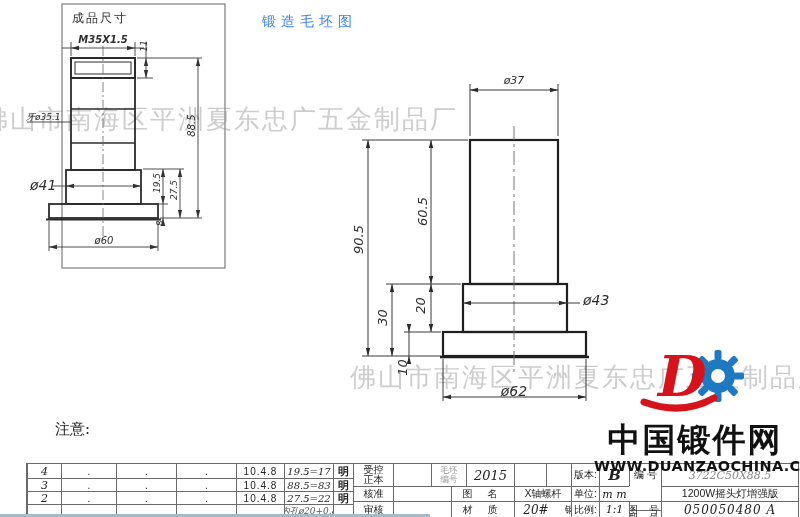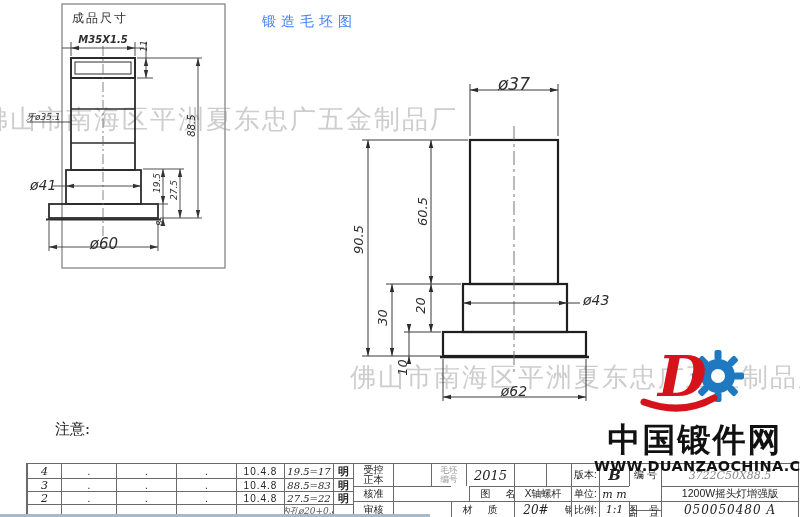--- a/index.html
+++ b/index.html
@@ -150,23 +150,23 @@
 
   <div class="lbl cn" style="left:72px;top:10px;font-size:12px;letter-spacing:2px;">成品尺寸</div>
   <div class="lbl ctr" style="left:70px;top:34px;width:66px;font-size:10px;font-weight:bold;">M35X1.5</div>
   <div class="lbl rot" style="left:122px;top:41px;font-size:9px;">11</div>
   <div class="lbl" style="left:26px;top:111px;font-size:9px;">牙ø35.1</div>
   <div class="lbl rot" style="left:169px;top:120px;font-size:10px;">88.5</div>
   <div class="lbl" style="left:30px;top:177px;font-size:14px;">ø41</div>
   <div class="lbl rot" style="left:135px;top:178px;font-size:9px;">19.5</div>
   <div class="lbl rot" style="left:152px;top:185px;font-size:9px;">27.5</div>
   <div class="lbl rot" style="left:138px;top:218px;font-size:9px;">8</div>
-  <div class="lbl ctr" style="left:84px;top:235px;width:40px;font-size:15px;">ø60</div>
-
-  <div class="lbl ctr" style="left:492px;top:74px;width:44px;font-size:17px;">ø37</div>
+  <div class="lbl ctr" style="left:84px;top:235px;width:40px;font-size:10px;">ø60</div>
+
+  <div class="lbl ctr" style="left:492px;top:74px;width:44px;font-size:11px;">ø37</div>
   <div class="lbl rot" style="left:336px;top:232px;font-size:13px;">90.5</div>
   <div class="lbl rot" style="left:400px;top:204px;font-size:13px;">60.5</div>
   <div class="lbl rot" style="left:360px;top:310px;font-size:13px;">30</div>
   <div class="lbl rot" style="left:398px;top:298px;font-size:13px;">20</div>
   <div class="lbl rot" style="left:380px;top:360px;font-size:13px;">10</div>
   <div class="lbl" style="left:583px;top:292px;font-size:14px;">ø43</div>
   <div class="lbl ctr" style="left:492px;top:383px;width:44px;font-size:14px;">ø62</div>
 
   <div class="note" style="left:55px;top:420px;">注意:</div>
 
@@ -219,21 +219,21 @@
       <span>号</span>
     </div>
     <div class="tcell" style="left:519px;top:0;width:25px;height:23px;"></div>
     <div class="tcell" style="left:544px;top:0;width:28px;height:23px;">版本:</div>
     <div class="tcell hand" style="left:572px;top:0;width:30px;height:23px;font-size:15px;font-weight:bold;">B</div>
     <div class="tcell" style="left:602px;top:0;width:32px;height:23px;">编 号</div>
     <div class="tcell hand" style="left:634px;top:0;width:137px;height:23px;font-size:11px;color:#888;">3722C50X88.5</div>
 
     <div class="tcell" style="left:326px;top:23px;width:40px;height:15px;">核准</div>
     <div class="tcell" style="left:366px;top:23px;width:58px;height:15px;"></div>
-    <div class="tcell" style="left:442px;top:23px;width:63px;height:15px;letter-spacing:6px;">图 名</div>
+    <div class="tcell" style="left:424px;top:23px;width:63px;height:15px;letter-spacing:6px;">图 名</div>
     <div class="tcell" style="left:487px;top:23px;width:57px;height:15px;">X轴螺杆</div>
     <div class="tcell" style="left:544px;top:23px;width:28px;height:15px;">单位:</div>
     <div class="tcell hand" style="left:572px;top:23px;width:30px;height:15px;font-size:11px;">m m</div>
     <div class="tcell" style="left:602px;top:23px;width:32px;height:15px;letter-spacing:4px;margin-top:24px;">型 号</div>
     <div class="tcell" style="left:634px;top:23px;width:137px;height:15px;font-size:10.5px;">1200W摇头灯增强版</div>
 
     <div class="tcell" style="left:326px;top:38px;width:40px;height:16px;">审核</div>
     <div class="tcell" style="left:366px;top:38px;width:58px;height:16px;"></div>
     <div class="tcell" style="left:424px;top:38px;width:63px;height:16px;letter-spacing:6px;">材 质</div>
     <div class="tcell" style="left:487px;top:38px;width:57px;height:16px;gap:16px;padding-left:12px;">

